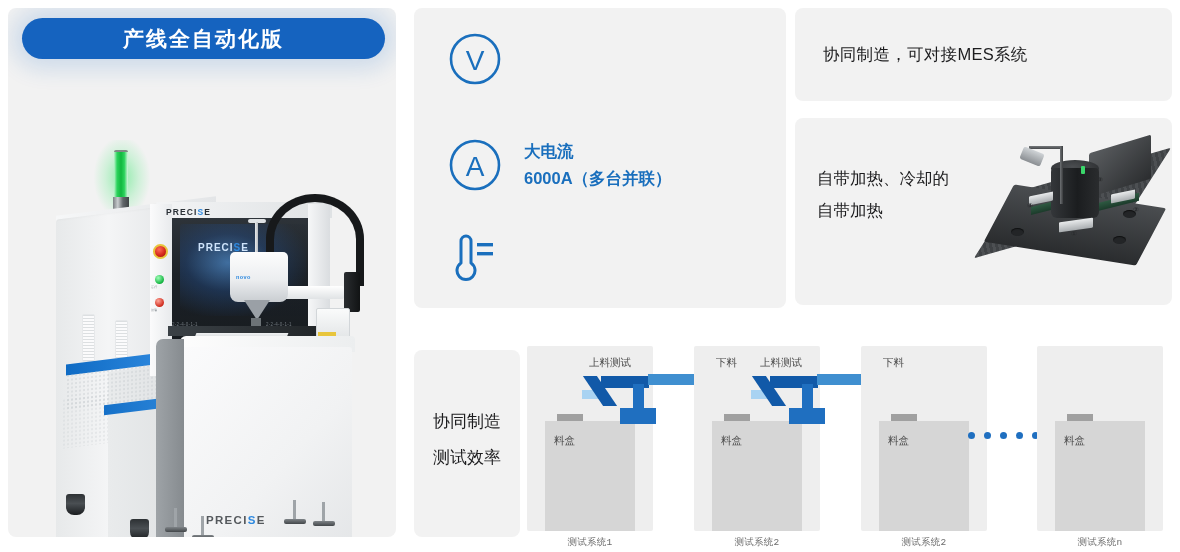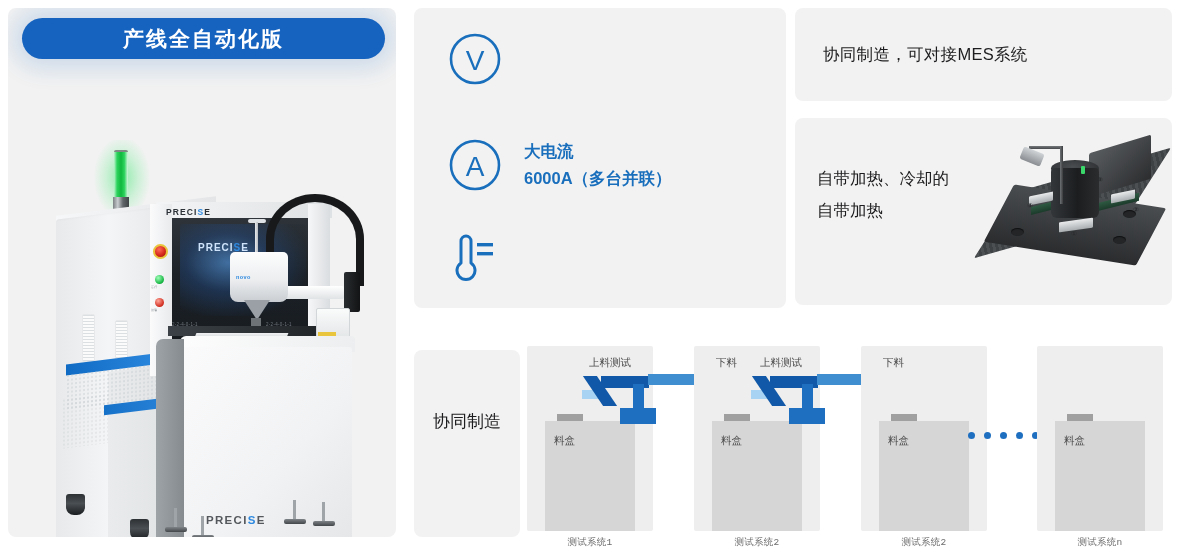--- a/index.html
+++ b/index.html
@@ -550,20 +550,21 @@
       <div class="rt-num" style="left:86px; top:98px;">①</div>
       <div class="rt-num" style="left:148px; top:74px;">②</div>
       <div class="rt-num" style="left:112px; top:44px;">③</div>
       <div class="rt-num" style="left:42px; top:70px;">④</div>
     </div>
   </div>
 
   <div class="panel" id="diag-label">
     <div class="txt">
       <div>协同制造</div>
+      <div>测试效率</div>
     </div>
   </div>
 
   <div class="station" style="left:527px;">
     <div class="st-tray-top"></div>
     <div class="st-box">
       <span class="st-box-lbl" style="left:9px; top:13px;">料盒</span>
     </div>
     <div class="arm-lbl" style="left:62px; top:10px;">上料测试</div>
     <div class="arm-tip" style="left:55px; top:44px;"></div>

